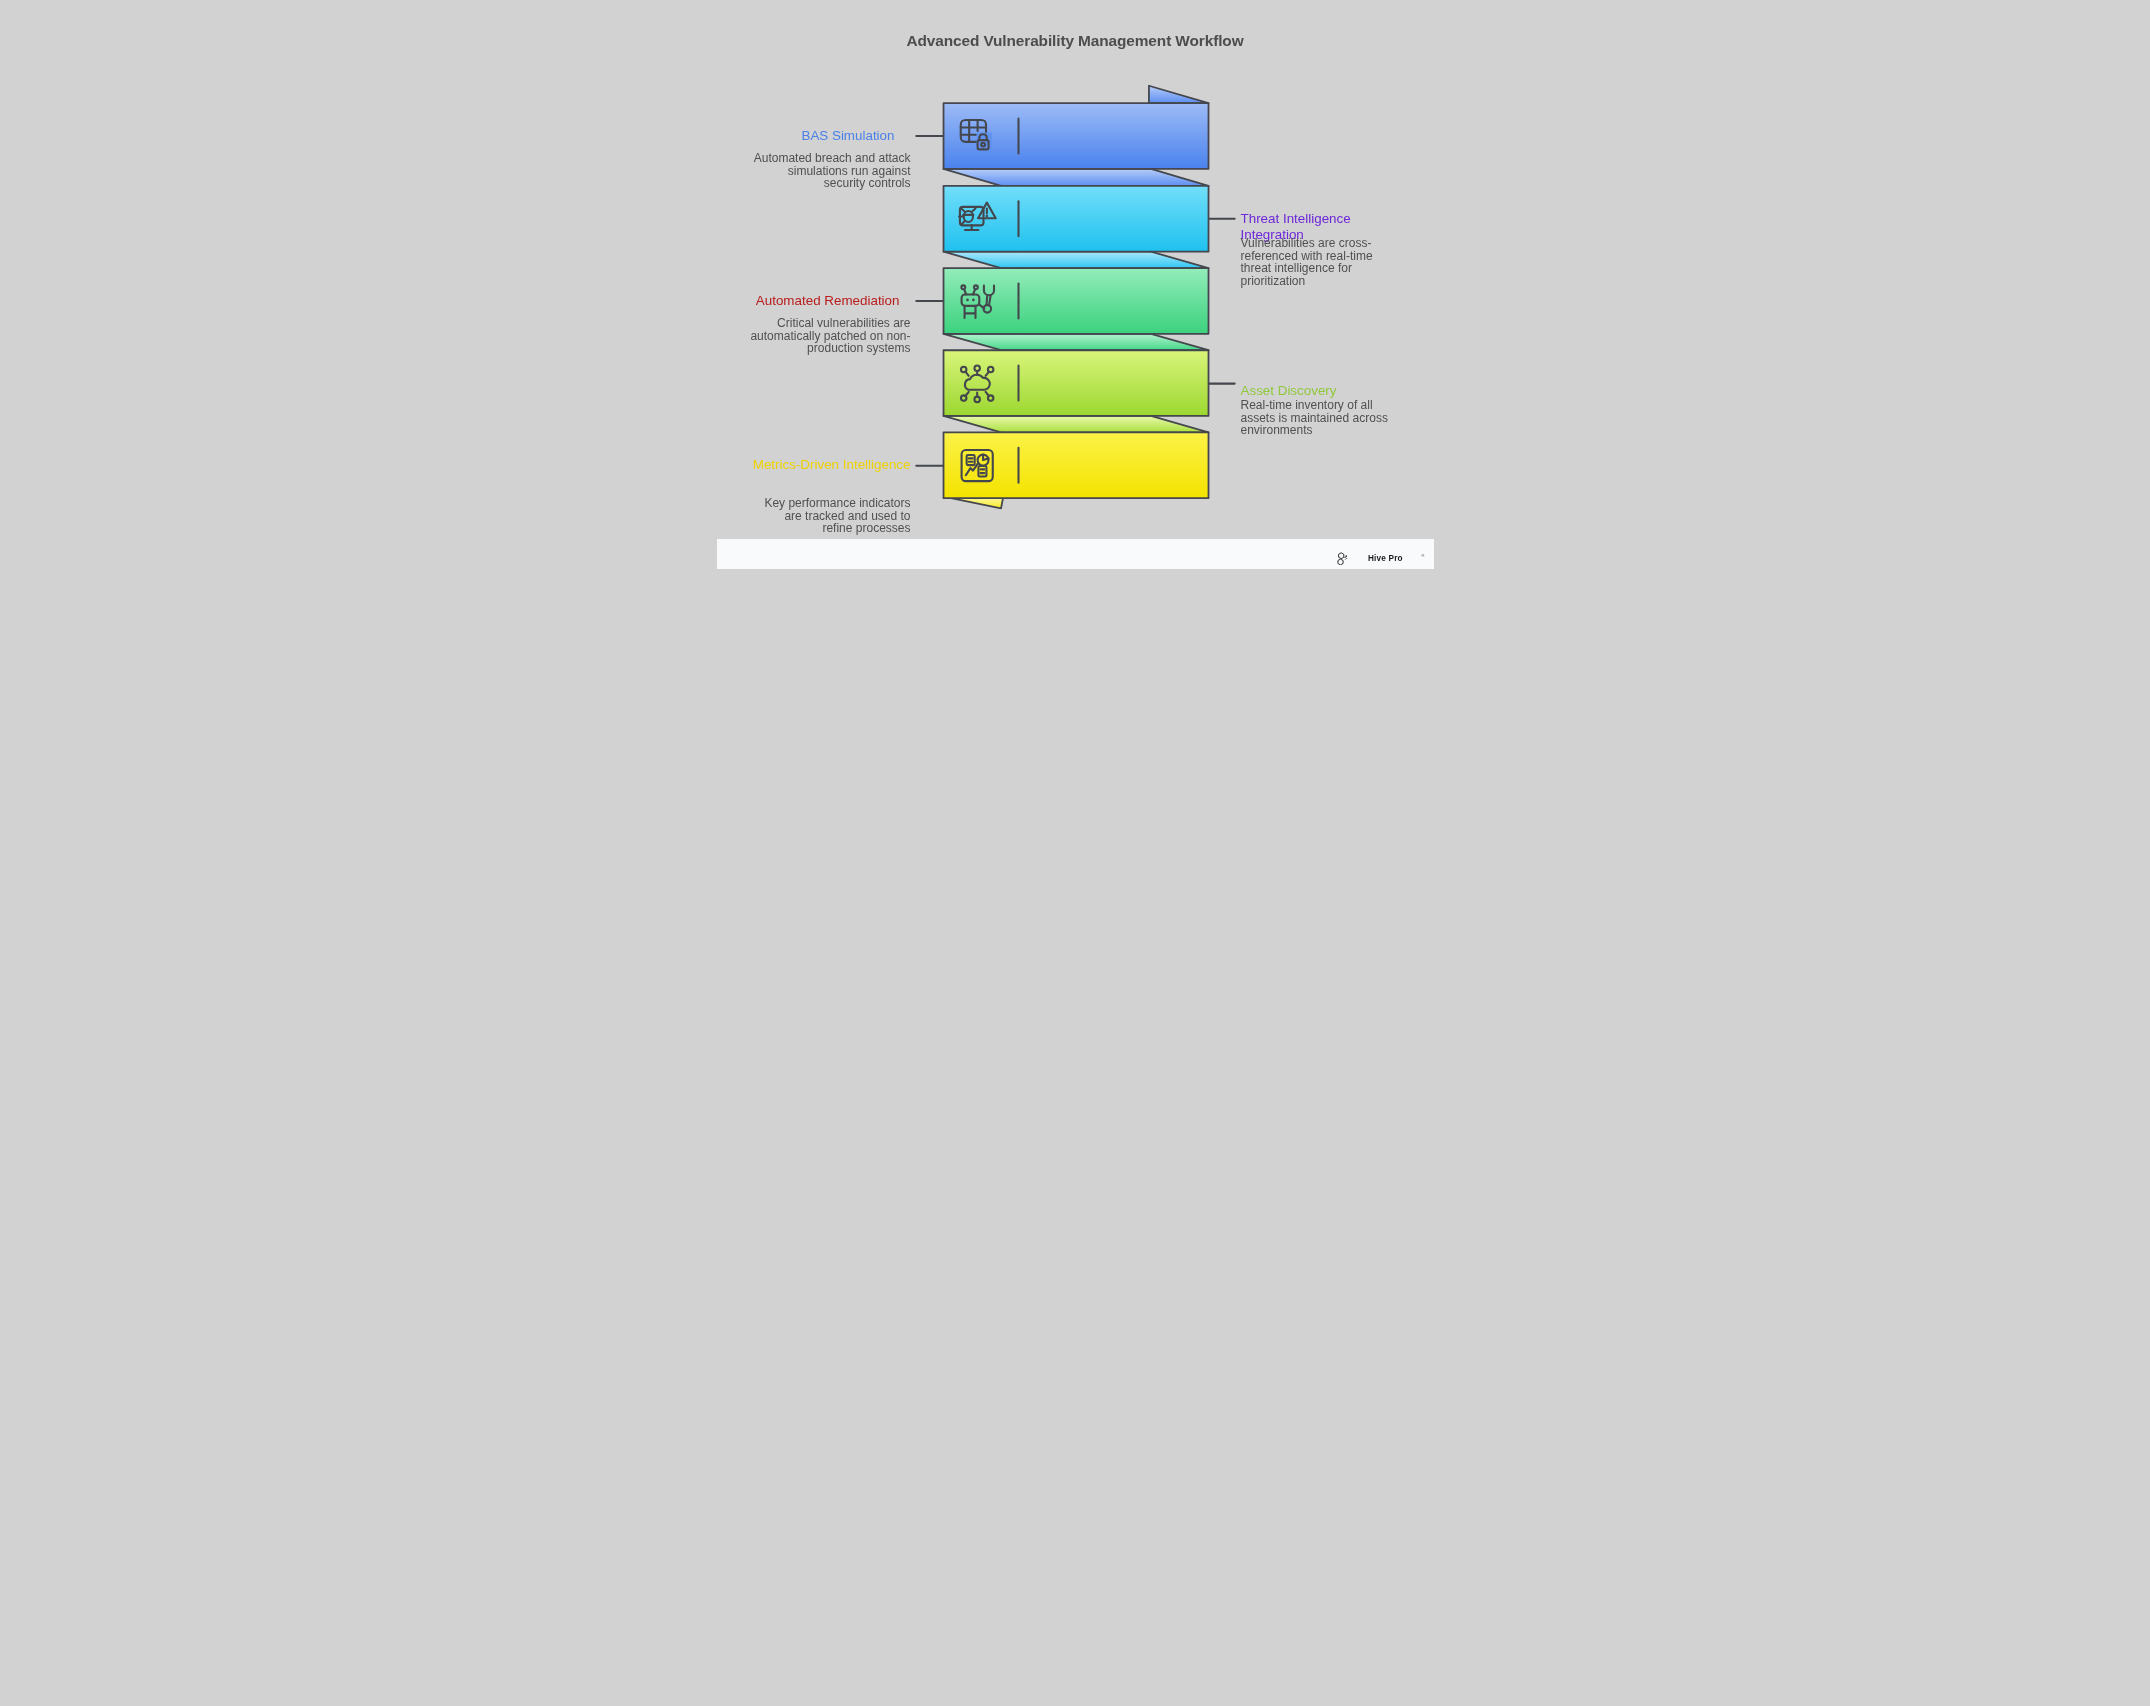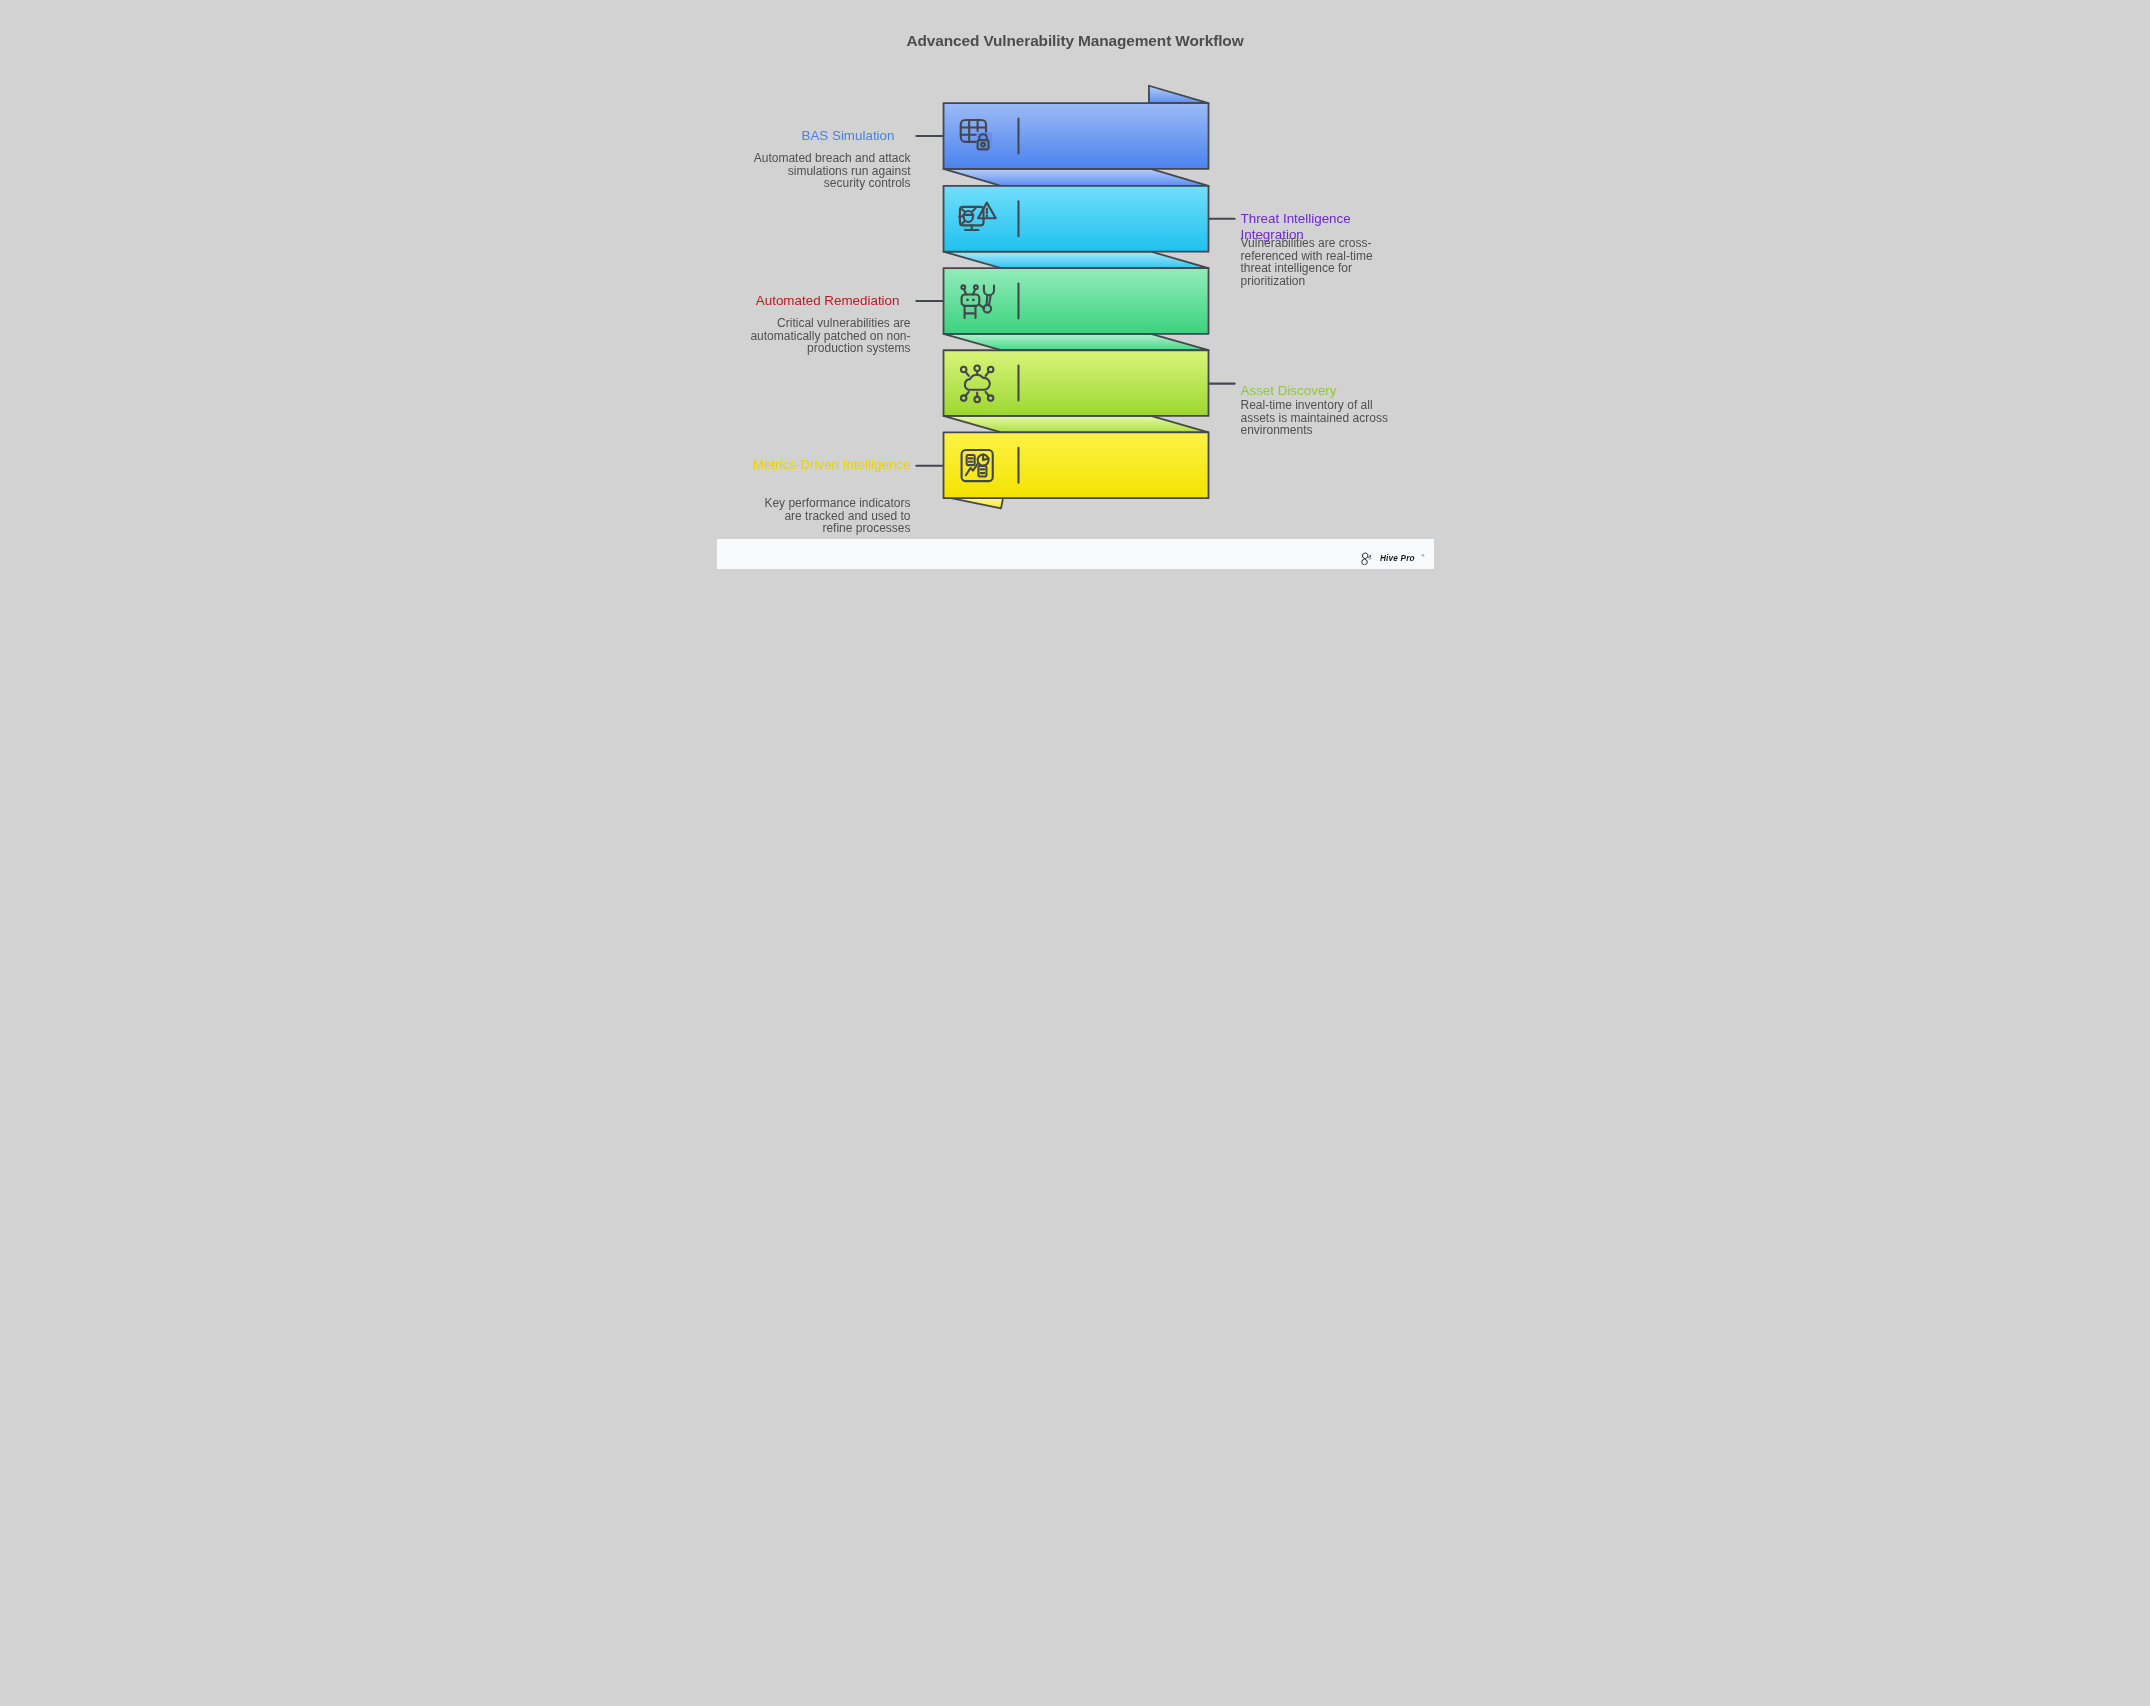--- a/index.html
+++ b/index.html
@@ -5,21 +5,21 @@
   html,body{margin:0;padding:0;background:#d2d2d2;}
   .stage{position:relative;width:717px;height:593px;margin:0 auto;background:#d2d2d2;
          font-family:"Liberation Sans",sans-serif;overflow:hidden;}
   .page-title{position:absolute;top:32px;left:0;width:100%;text-align:center;
               font-size:15.4px;font-weight:bold;letter-spacing:-0.1px;}
   .ribbon-svg{position:absolute;left:0;top:0;}
   .step-label{position:absolute;font-size:13.4px;line-height:16.4px;font-weight:500;}
   .step-desc{position:absolute;font-size:12px;line-height:12.6px;}
   .align-r{text-align:right;}
   .footer-bar{position:absolute;left:0;top:539px;width:100%;height:30px;background:#f8fafb;}
-  .brand{position:absolute;right:9.2px;top:552px;display:flex;align-items:center;gap:8px;font-style:italic;}
+  .brand{position:absolute;right:9.2px;top:552px;display:flex;align-items:center;gap:20px;}
   .brand-text{font-size:8.2px;font-weight:800;color:#1b1c1e;letter-spacing:0.2px;}
   .reg-mark{font-size:4.1px;color:#1b1c1e;align-self:flex-start;margin-left:-1.5px;margin-top:0.5px;}
   
   .ln{fill:none;stroke:#44474d;stroke-width:4;stroke-linecap:round;stroke-linejoin:round;}
   .shape{stroke:#44474d;stroke-width:3.5;stroke-linejoin:round;}
   .ico{fill:none;stroke:#44474d;stroke-width:5;stroke-linecap:round;stroke-linejoin:round;}
   .ico-fill{fill:#44474d;stroke:none;}
 </style>
 </head>
 <body>

